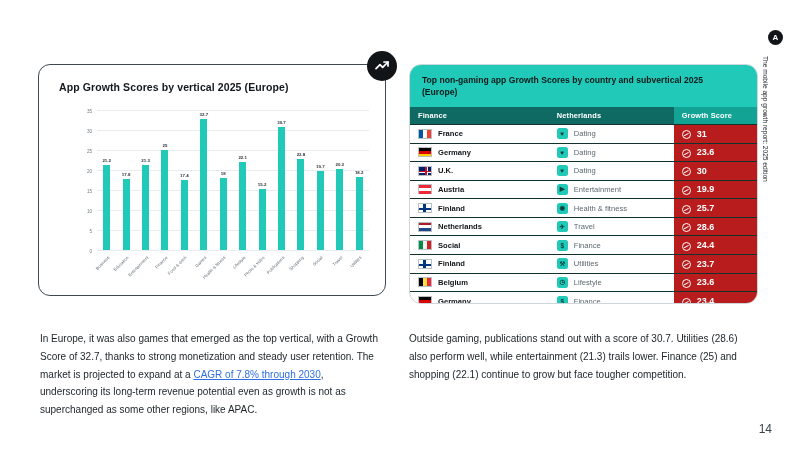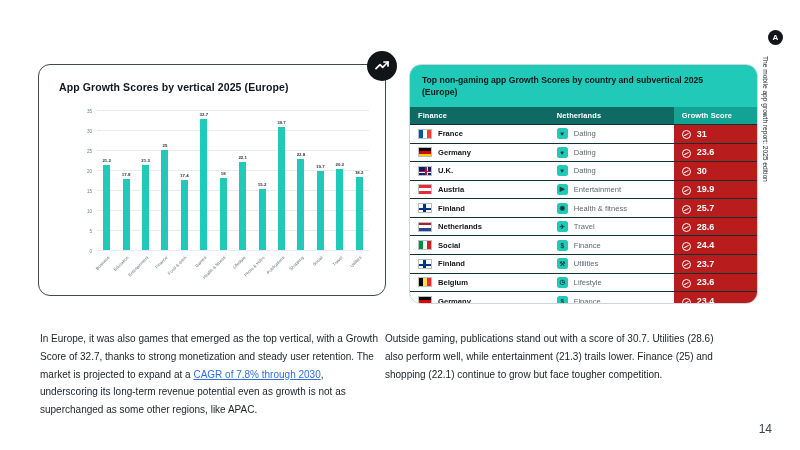--- a/index.html
+++ b/index.html
@@ -127,21 +127,21 @@
     content: ""; position: absolute; left: 1px; top: 3.1px;
     width: 5px; height: 1.4px; background: #ffffff;
     transform: rotate(-28deg);
   }
 
   
   .copy {
     position: absolute; font-size: 10px; line-height: 1.78; color: #1b2227;
   }
   .copy.left  { left: 40px;  top: 330px; width: 340px; }
-  .copy.right { left: 385px; top: 330px; width: 345px; }
+  .copy.right { left: 409px; top: 330px; width: 345px; }
   .copy a { color: #2f6fe0; text-decoration: underline; }
 
   
   .rail-logo {
     position: absolute; left: 768px; top: 30px;
     width: 15px; height: 15px; border-radius: 50%;
     background: #111518; color: #fff;
     display: flex; align-items: center; justify-content: center;
     font-size: 8px; font-weight: 700;
   }

